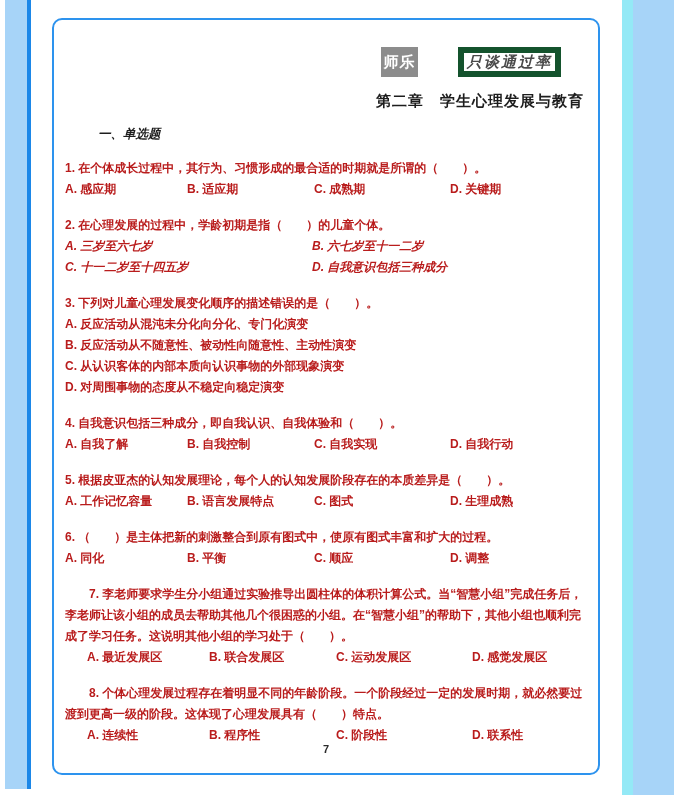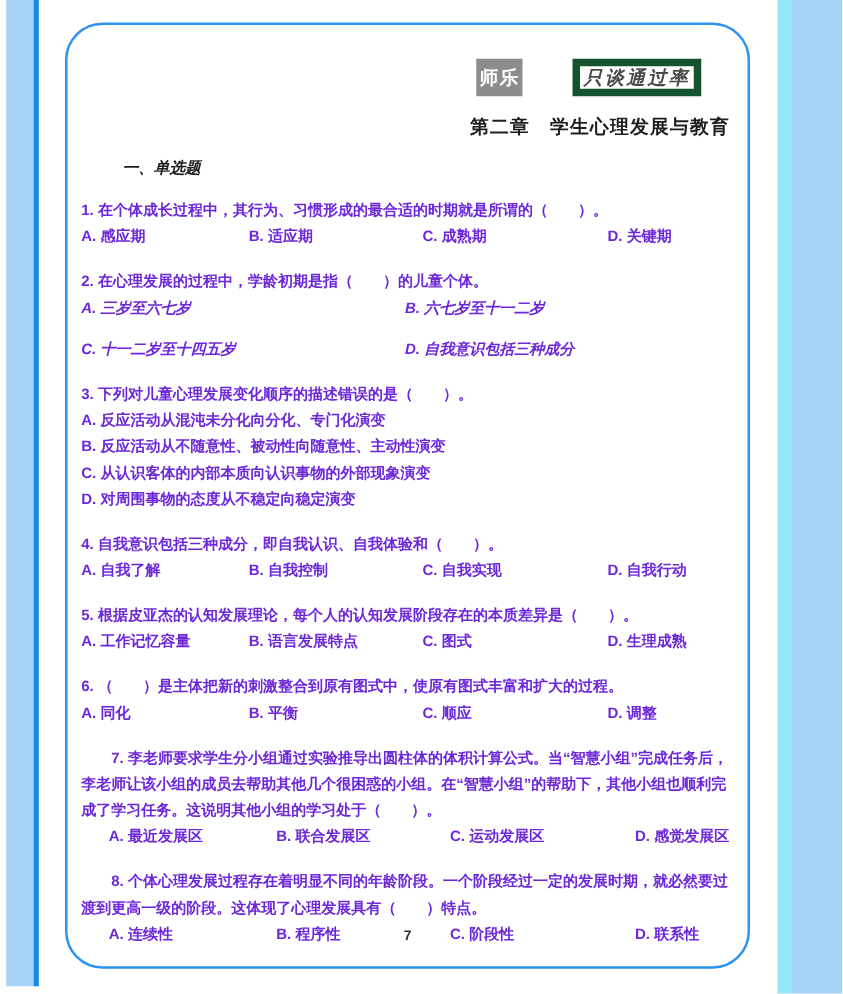--- a/index.html
+++ b/index.html
@@ -22,21 +22,21 @@
   }
   .stripe-right-blue {
     position: absolute; left: 633px; top: 0; width: 41px; height: 795px;
     background: #a7d4f8;
   }
   
   .sheet {
     position: absolute; left: 52px; top: 18px; width: 548px; height: 757px;
     background: #ffffff;
     border: 2px solid #2d93ee;
-    border-radius: 30px;
+    border-radius: 10px;
     padding: 27px 14px 0 11px;
   }
   
   .logo-row { display: flex; justify-content: flex-end; padding-right: 23px; }
   .logo { display: flex; align-items: stretch; height: 30px; }
   .logo-brand {
     background: #8c8c8c; color: #ffffff;
     width: 37px; display: flex; align-items: center; justify-content: center;
     font-size: 15px; font-weight: bold; letter-spacing: 1px;
   }
@@ -51,26 +51,26 @@
   .doc-title {
     text-align: right; font-size: 15px; font-weight: bold; color: #1d1d1d;
     margin-top: 15px; letter-spacing: 1px;
   }
   .section-head {
     margin-top: 15px; margin-left: 33px;
     font-size: 12.5px; font-weight: bold; color: #1d1d1d; font-style: italic;
   }
   
   .questions { margin-top: 4px; }
-  .question { margin-top: 15px; color: #6d28d9; }
+  .question { margin-top: 15px; color: #b91c1c; }
   .stem {
     font-size: 12px; font-weight: bold; line-height: 21px;
   }
   .question.indent .stem { text-indent: 2em; }
-  .options { font-size: 12px; font-weight: bold; line-height: 21px; gap: 12px; }
+  .options { font-size: 12px; font-weight: bold; line-height: 21px; }
   .options.four-col { display: grid; grid-template-columns: 122px 127px 136px 1fr; }
   .options.two-col  { display: grid; grid-template-columns: 247px 1fr; font-style: italic; }
   .options.one-col .option { display: block; }
   .question.indent .options { padding-left: 22px; }
   
   .page-number {
     position: absolute; bottom: 18px; left: 0; width: 100%;
     text-align: center; font-size: 11px; font-weight: bold; color: #2b2b2b;
   }
 </style>

